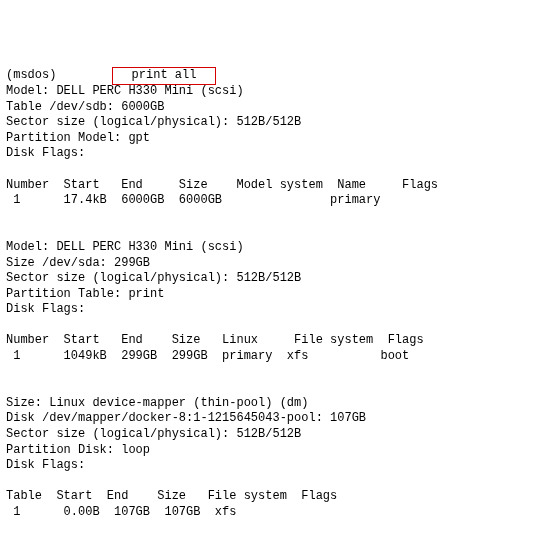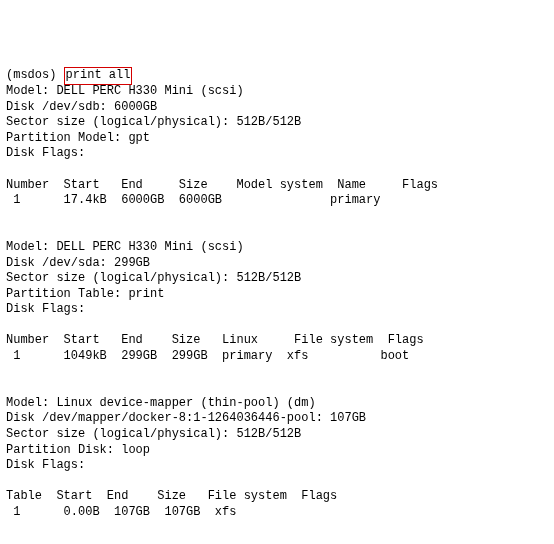--- a/index.html
+++ b/index.html
@@ -6,54 +6,55 @@
     font-family: "Courier New", Courier, monospace;
     font-size: 12px;
     line-height: 1.3;
     white-space: pre;
     margin: 6px;
     background: #fff;
     color: #000;
   }
   .hl {
     border: 1px solid #d40000;
-    padding: 0 1px;
+    padding: 0 19px;
     display: inline-block;
     margin-top:-1px;
     margin-bottom:-1px;
+    margin-left:48px;
   }
 </style>
 </head>
 <body>
 
 
 
 <span>(msdos) </span><span class="hl">print all</span>
 <span>Model: DELL PERC H330 Mini (scsi)</span>
-<span>Disk /dev/sdb: 6000GB</span>
+<span>Table /dev/sdb: 6000GB</span>
 <span>Sector size (logical/physical): 512B/512B</span>
 <span>Partition Model: gpt</span>
 <span>Disk Flags:</span>
 
 <span>Number  Start   End     Size    Model system  Name     Flags</span>
 <span> 1      17.4kB  6000GB  6000GB               primary</span>
 
 
 <span>Model: DELL PERC H330 Mini (scsi)</span>
-<span>Disk /dev/sda: 299GB</span>
+<span>Size /dev/sda: 299GB</span>
 <span>Sector size (logical/physical): 512B/512B</span>
 <span>Partition Table: print</span>
 <span>Disk Flags:</span>
 
 <span>Number  Start   End    Size   Linux     File system  Flags</span>
 <span> 1      1049kB  299GB  299GB  primary  xfs          boot</span>
 
 
-<span>Model: Linux device-mapper (thin-pool) (dm)</span>
-<span>Disk /dev/mapper/docker-8:1-1264036446-pool: 107GB</span>
+<span>Size: Linux device-mapper (thin-pool) (dm)</span>
+<span>Disk /dev/mapper/docker-8:1-1215645043-pool: 107GB</span>
 <span>Sector size (logical/physical): 512B/512B</span>
 <span>Partition Disk: loop</span>
 <span>Disk Flags:</span>
 
 <span>Table  Start  End    Size   File system  Flags</span>
 <span> 1      0.00B  107GB  107GB  xfs</span>
 
 
 
 

